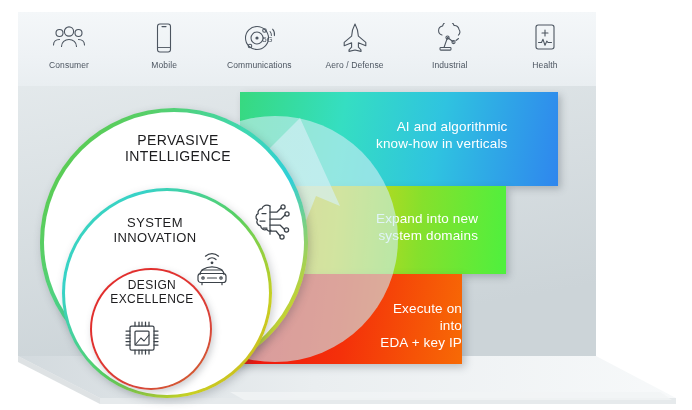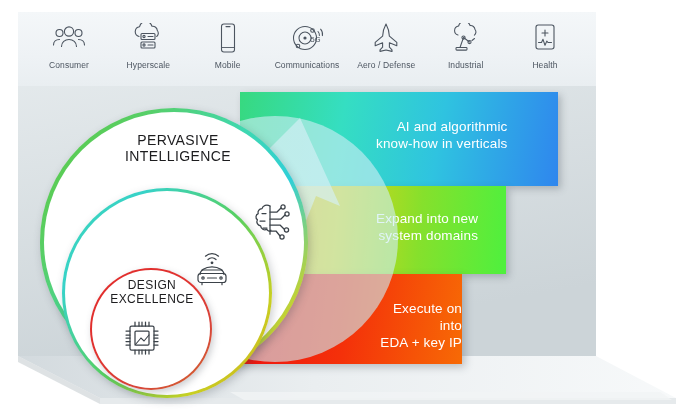--- a/index.html
+++ b/index.html
@@ -207,33 +207,20 @@
           <circle cx="7.5" cy="9" r="3.5"></circle>
           <circle cx="26.5" cy="9" r="3.5"></circle>
           <path d="M9.5 22.5c0-4.2 3.4-7 7.5-7s7.5 2.8 7.5 7" stroke-linecap="round"></path>
           <path d="M1.5 21c0-3.3 2.5-5.5 6-5.5" stroke-linecap="round"></path>
           <path d="M32.5 21c0-3.3-2.5-5.5-6-5.5" stroke-linecap="round"></path>
         </svg>
       </span>
       <span class="cap">Consumer</span>
     </div>
 
-    <div class="industry">
-      <span class="glyph">
-        <svg width="34" height="30" viewBox="0 0 34 30" fill="none" stroke="#4c5560" stroke-width="1.1">
-          <path d="M8 13.5a5 5 0 0 1 .6-9.8A6.4 6.4 0 0 1 21 3.3a4.6 4.6 0 0 1 5.3 4.2 4.2 4.2 0 0 1-.6 6" stroke-linecap="round" stroke-linejoin="round"></path>
-          <rect x="10" y="10.5" width="14" height="6" rx="1"></rect>
-          <rect x="10" y="19" width="14" height="6" rx="1"></rect>
-          <circle cx="13" cy="13.5" r="1.1"></circle>
-          <circle cx="13" cy="22" r="1.1"></circle>
-          <path d="M17 13.5h5M17 22h5" stroke-linecap="round"></path>
-        </svg>
-      </span>
-      <span class="cap">Hyperscale</span>
-    </div>
 
     <div class="industry">
       <span class="glyph">
         <svg width="22" height="32" viewBox="0 0 22 32" fill="none" stroke="#4c5560" stroke-width="1.1">
           <rect x="4.5" y="2" width="13" height="28" rx="2.4"></rect>
           <path d="M9 4.6h4" stroke-linecap="round"></path>
           <path d="M4.5 25.5h13" stroke-width="0.9"></path>
         </svg>
       </span>
       <span class="cap">Mobile</span>
@@ -320,20 +307,22 @@
 
   <div class="rings">
     <div class="lens"></div>
 
     <div class="ring" id="ring-1"></div>
     <div class="ring" id="ring-2"></div>
     <div class="ring" id="ring-3"></div>
 
     <div class="ring-label" id="lbl-pi">PERVASIVE
 INTELLIGENCE</div>
+    <div class="ring-label" id="lbl-si">SYSTEM
+INNOVATION</div>
     <div class="ring-label" id="lbl-de">DESIGN
 EXCELLENCE</div>
 
     <span class="ring-icon" id="ic-brain">
       <svg width="48" height="42" viewBox="0 0 48 42" fill="none" stroke="#3b4249" stroke-width="1.25" stroke-linecap="round" stroke-linejoin="round">
         <path d="M22 6c-3.2-2-7.2-.6-8 2.6-3 .2-4.6 2.6-3.8 5-2.6 1.2-3 4.4-.8 6.2-1.4 2.6.2 5.6 3.2 6 .4 3 3.4 4.8 6.2 3.6 1.2 2 3.2 2.2 4.2.8"></path>
         <path d="M22 6v28.2"></path>
         <path d="M14 13.5h4M12 21h5M15 28h4"></path>
         <path d="M22 12h7l4-4"></path>
           <circle cx="35" cy="7" r="2.1"></circle>

